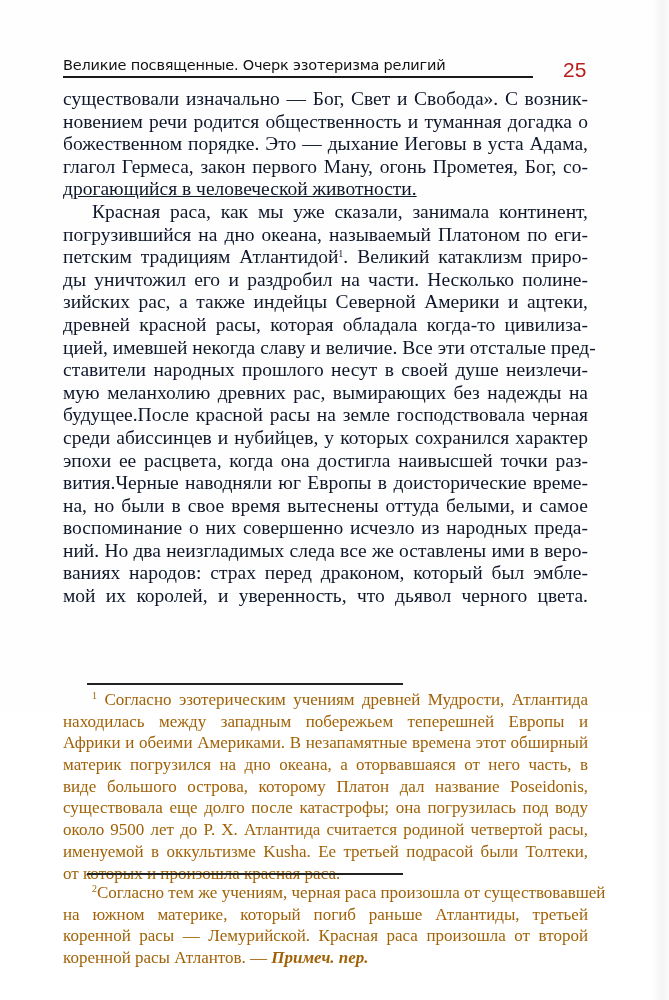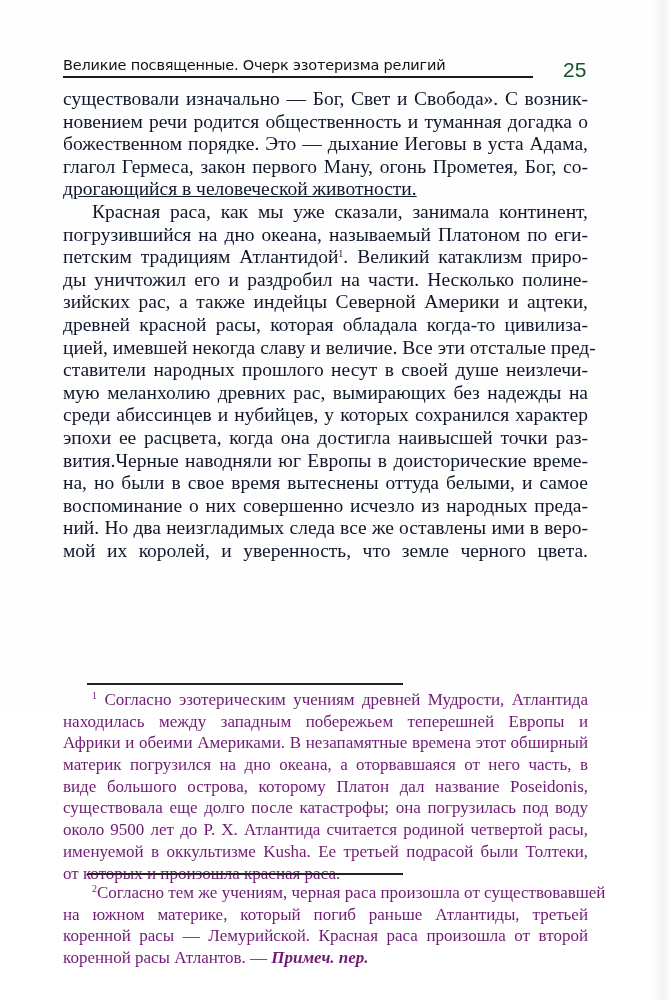--- a/index.html
+++ b/index.html
@@ -5,31 +5,31 @@
   html, body { margin: 0; padding: 0; background: #ffffff; }
   body { width: 669px; height: 1000px; position: relative; overflow: hidden; }
   .page { position: absolute; left: 0; top: 0; width: 669px; height: 713px; background: #fefefe; }
   .edge-shade { position: absolute; left: 652px; top: 0; width: 17px; height: 1000px;
     background: linear-gradient(to right, #ffffff, #f4f4f4 60%, #fafafa); }
   .running-head { position: absolute; left: 63px; top: 52px; width: 470px; height: 24px;
     border-bottom: 2px solid #1a1a1a; }
   .running-title { position: absolute; left: 0; bottom: 3px; font-family: "DejaVu Sans", sans-serif;
     font-size: 14.5px; color: #111; letter-spacing: -0.2px; white-space: nowrap; }
   .page-number { position: absolute; left: 563px; top: 58px; font-family: "Liberation Sans", sans-serif;
-    font-size: 21px; color: #14532d; }
+    font-size: 21px; color: #b91c1c; }
   .body-text { position: absolute; left: 63px; top: 88px; width: 525px; }
   .line { display: block; height: 22.6px; line-height: 22.6px; font-family: "Liberation Serif", serif;
     font-size: 19.5px; color: #0f172a; text-align: justify; text-align-last: justify; white-space: nowrap;
     overflow: visible; }
   .line.last { text-align-last: left; text-decoration: underline; }
   .line.indent { padding-left: 29px; }
   .fn-rule { position: absolute; left: 87px; width: 316px; height: 0; border-top: 2px solid #222; }
   .footnote { position: absolute; left: 63px; width: 525px; }
   .fline { display: block; height: 21.7px; line-height: 21.7px; font-family: "Liberation Serif", serif;
-    font-size: 17px; color: #701a75; text-align: justify; text-align-last: justify; white-space: nowrap; }
+    font-size: 17px; color: #a16207; text-align: justify; text-align-last: justify; white-space: nowrap; }
   .fline.last { text-align-last: left; }
   .fline.indent { padding-left: 29px; }
   sup { font-size: 10px; line-height: 0; vertical-align: 6px; }
   .ital { font-style: italic; font-weight: bold; }
 </style>
 </head>
 <body>
 
 <div class="page">
   <div class="edge-shade"></div>
@@ -47,27 +47,29 @@
     <span class="line last">дрогающийся в человеческой животности.</span>
     <span class="line indent">Красная раса, как мы уже сказали, занимала континент,</span>
     <span class="line">погрузившийся на дно океана, называемый Платоном по еги-</span>
     <span class="line"><span>петским традициям Атлантидой</span><sup>1</sup><span>. Великий катаклизм приро-</span></span>
     <span class="line">ды уничтожил его и раздробил на части. Несколько полине-</span>
     <span class="line">зийских рас, а также индейцы Северной Америки и ацтеки,</span>
     <span class="line">древней красной расы, которая обладала когда-то цивилиза-</span>
     <span class="line">цией, имевшей некогда славу и величие. Все эти отсталые пред-</span>
     <span class="line">ставители народных прошлого несут в своей душе неизлечи-</span>
     <span class="line">мую меланхолию древних рас, вымирающих без надежды на</span>
+    <span class="line">будущее.После красной расы на земле господствовала черная</span>
     <span class="line">среди абиссинцев и нубийцев, у которых сохранился характер</span>
     <span class="line">эпохи ее расцвета, когда она достигла наивысшей точки раз-</span>
     <span class="line">вития.Черные наводняли юг Европы в доисторические време-</span>
     <span class="line">на, но были в свое время вытеснены оттуда белыми, и самое</span>
     <span class="line">воспоминание о них совершенно исчезло из народных преда-</span>
     <span class="line">ний. Но два неизгладимых следа все же оставлены ими в веро-</span>
-    <span class="line">мой их королей, и уверенность, что земле черного цвета.</span>
+    <span class="line">ваниях народов: страх перед драконом, который был эмбле-</span>
+    <span class="line">мой их королей, и уверенность, что дьявол черного цвета.</span>
   </div>
 
   <div class="fn-rule" style="top:683px;"></div>
 
   <div class="footnote" style="top:689px;">
     <span class="fline indent"><sup>1</sup> <span>Согласно эзотерическим учениям древней Мудрости, Атлантида</span></span>
     <span class="fline">находилась между западным побережьем теперешней Европы и</span>
     <span class="fline">Африки и обеими Америками. В незапамятные времена этот обширный</span>
     <span class="fline">материк погрузился на дно океана, а оторвавшаяся от него часть, в</span>
     <span class="fline">виде большого острова, которому Платон дал название Poseidonis,</span>

